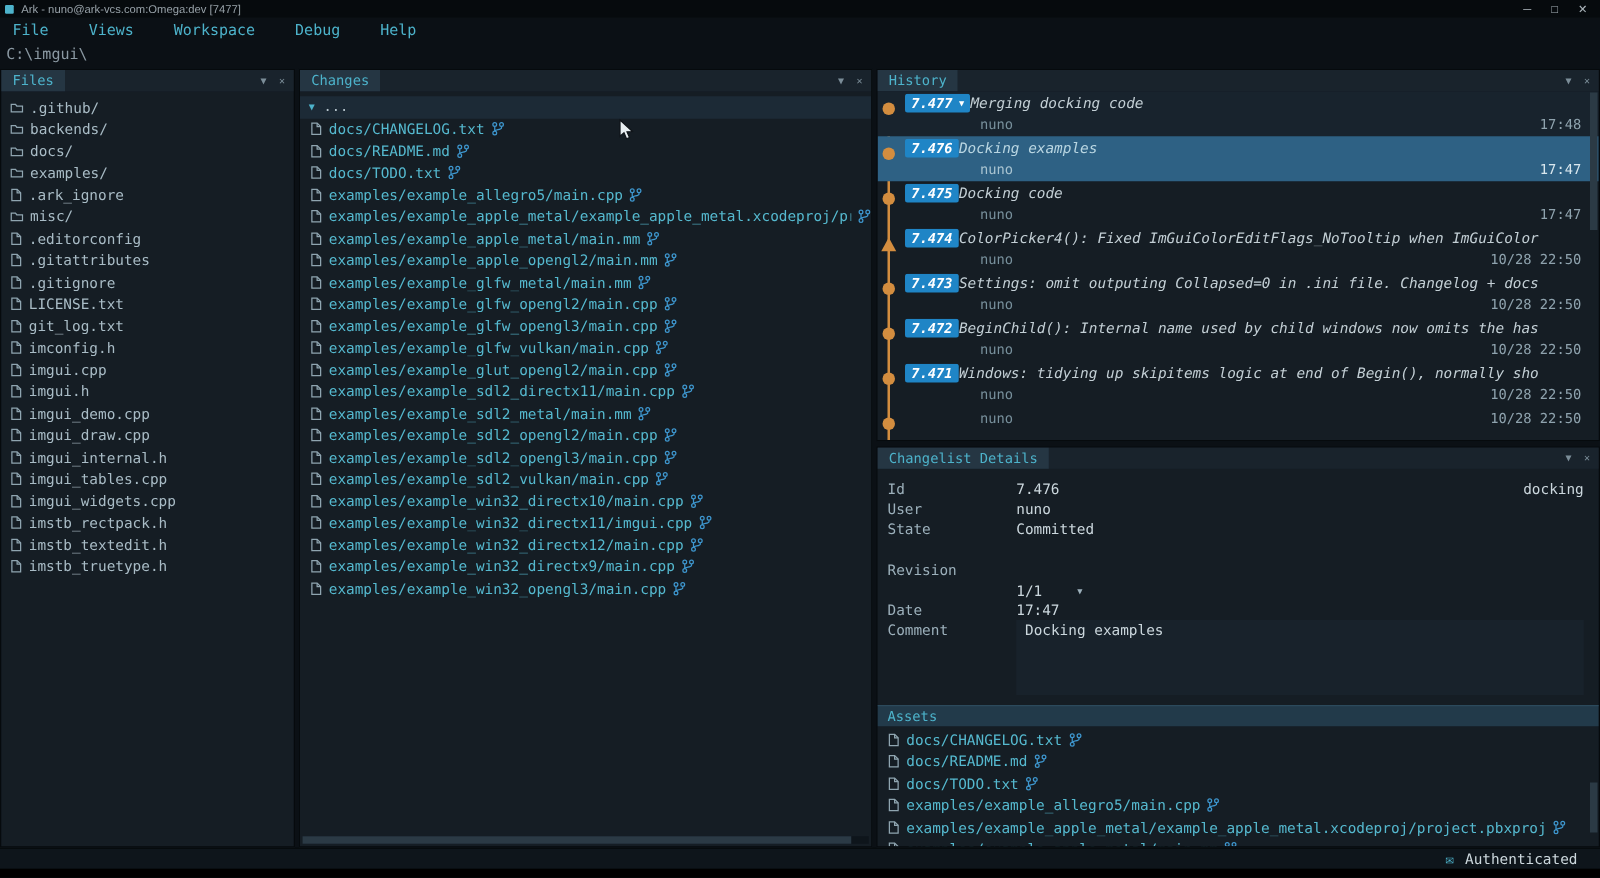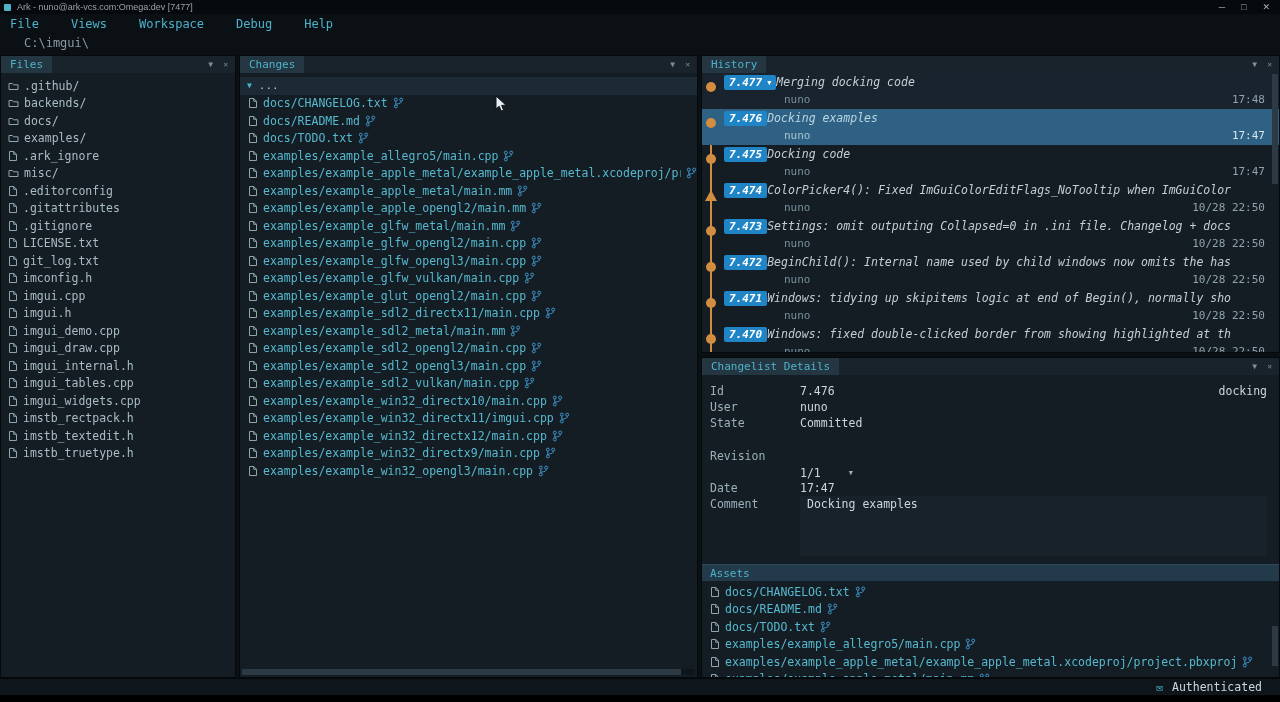--- a/index.html
+++ b/index.html
@@ -7,21 +7,21 @@
   body { font-family:"DejaVu Sans Mono","Liberation Mono",monospace; }
   .app { position:relative; width:1280px; height:702px; background:var(--window_bg,#0b1015); display:flex; flex-direction:column; }
 
   .titlebar { height:14px; background:#060a0d; display:flex; align-items:center; gap:6px; padding:0 10px 0 4px;
     font-family:"Liberation Sans",sans-serif; font-size:9px; color:#97a1a8; flex:0 0 auto;justify-content:space-between; }
   .app-icon { width:7px; height:7px; background:var(--accent,#4db3cb); border-radius:1px; flex:0 0 auto; }
   .win-controls { margin-left:auto; display:flex; gap:16px; font-size:9px; color:#aab4ba; }
 
   .menubar { height:19px; display:flex; align-items:center; gap:32px; padding-left:10px; font-size:12px; color:var(--accent,#4db3cb); flex:0 0 auto; }
   .toolbar { height:20px; display:flex; align-items:center; gap:20px; padding-left:10px; font-size:12px; color:var(--accent,#4db3cb); flex:0 0 auto; }
-  .pathbar { height:20px; display:flex; align-items:center; padding-left:24px; font-size:12px; color:#8b99a3; flex:0 0 auto; }
+  .pathbar { height:20px; display:flex; align-items:center; padding-left:5px; font-size:12px; color:#8b99a3; flex:0 0 auto; }
 
   .main { flex:1; display:flex; gap:3px; padding-top:2px; min-height:0; }
   .panel { background:var(--panel_bg,#151d24); border:1px solid #060a0d; display:flex; flex-direction:column; min-height:0; position:relative; overflow:hidden; }
   .panel-header { height:17px; background:var(--header_bg,#19232c); display:flex; align-items:stretch; font-size:11px; flex:0 0 auto; }
   .panel-tab { background:var(--tab_bg,#253643); color:var(--accent,#4db3cb); padding:2px 9px 0; white-space:nowrap; }
   .hdr-icons { margin-left:auto; display:flex; align-items:center; gap:10px; padding-right:7px; color:#7b8d98; font-size:8px; }
 
   .files-panel { width:236px; flex:0 0 auto; }
   .changes-panel { width:459px; flex:0 0 auto; }
   .right-col { flex:1; display:flex; flex-direction:column; gap:4px; min-width:0; }
@@ -50,21 +50,21 @@
   .badge .bc { font-size:7px; font-weight:normal; }
   .h-title { font-size:11.5px; color:var(--text,#c3cfd5); white-space:nowrap; overflow:hidden; }
   .h-row.highlight .h-title { color:#b9d6e2; }
   .h-line2 { display:flex; align-items:center; height:14px; padding-left:60px; }
   .h-author { font-size:11px; color:var(--dim,#78909c); }
   .h-row.highlight .h-author { color:#a9c4d1; }
   .h-time { margin-left:auto; font-size:11px; color:#8fa3ae; padding-right:14px; white-space:nowrap; }
   .h-row.highlight .h-time { color:#d9e7ee; }
 
   .details-body { flex:0 0 auto; padding-top:8px; }
-  .field-row { display:flex; align-items:center; min-height:16px; padding:0 12px 0 8px; font-size:11.5px; }
+  .field-row { display:flex; align-items:center; min-height:16px; padding:0 12px 0 8px; font-size:11.5px;gap:13px; }
   .field-label { width:90px; color:#9cb0bb; flex:0 0 auto; }
   .field-value { color:#cbd7dd; white-space:nowrap; }
   .branch-name { margin-left:auto; color:#cbd7dd; }
   .combo { display:inline-flex; align-items:center; gap:28px; color:#cbd7dd;margin-top:35px; }
   .combo .caret { font-size:7px; color:#9cb0bb; }
   .comment-row { align-items:flex-start; min-height:62px; }
   .comment-row .field-label { padding-top:1px; }
   .comment-box { flex:1; height:60px; background:#18222b; padding:1px 7px; color:#cbd7dd; font-size:11.5px; overflow:hidden; }
 
   .assets-header { height:17px; margin-top:6px; background:var(--assets_header_bg,#223a4a); border-top:1px solid #2c4a5c;
@@ -807,26 +807,20 @@
                 </span>
                 <span class="h-title">Windows: tidying up skipitems logic at end of Begin(), normally sho</span>
               </div>
               <div class="h-line2">
                 <span class="h-author">nuno</span>
                 <span class="h-time">10/28 22:50</span>
               </div>
             </div>
             <div class="h-row">
               <div class="h-dot"></div>
-              <div class="h-line1">
-                <span class="badge">
-                  <span>7.470</span>
-                </span>
-                <span class="h-title">Windows: fixed double-clicked border from showing highlighted at th</span>
-              </div>
               <div class="h-line2">
                 <span class="h-author">nuno</span>
                 <span class="h-time">10/28 22:50</span>
               </div>
             </div>
           </div>
         <div class="vscroll">
             <div class="thumb"></div>
           </div>
       </section>

